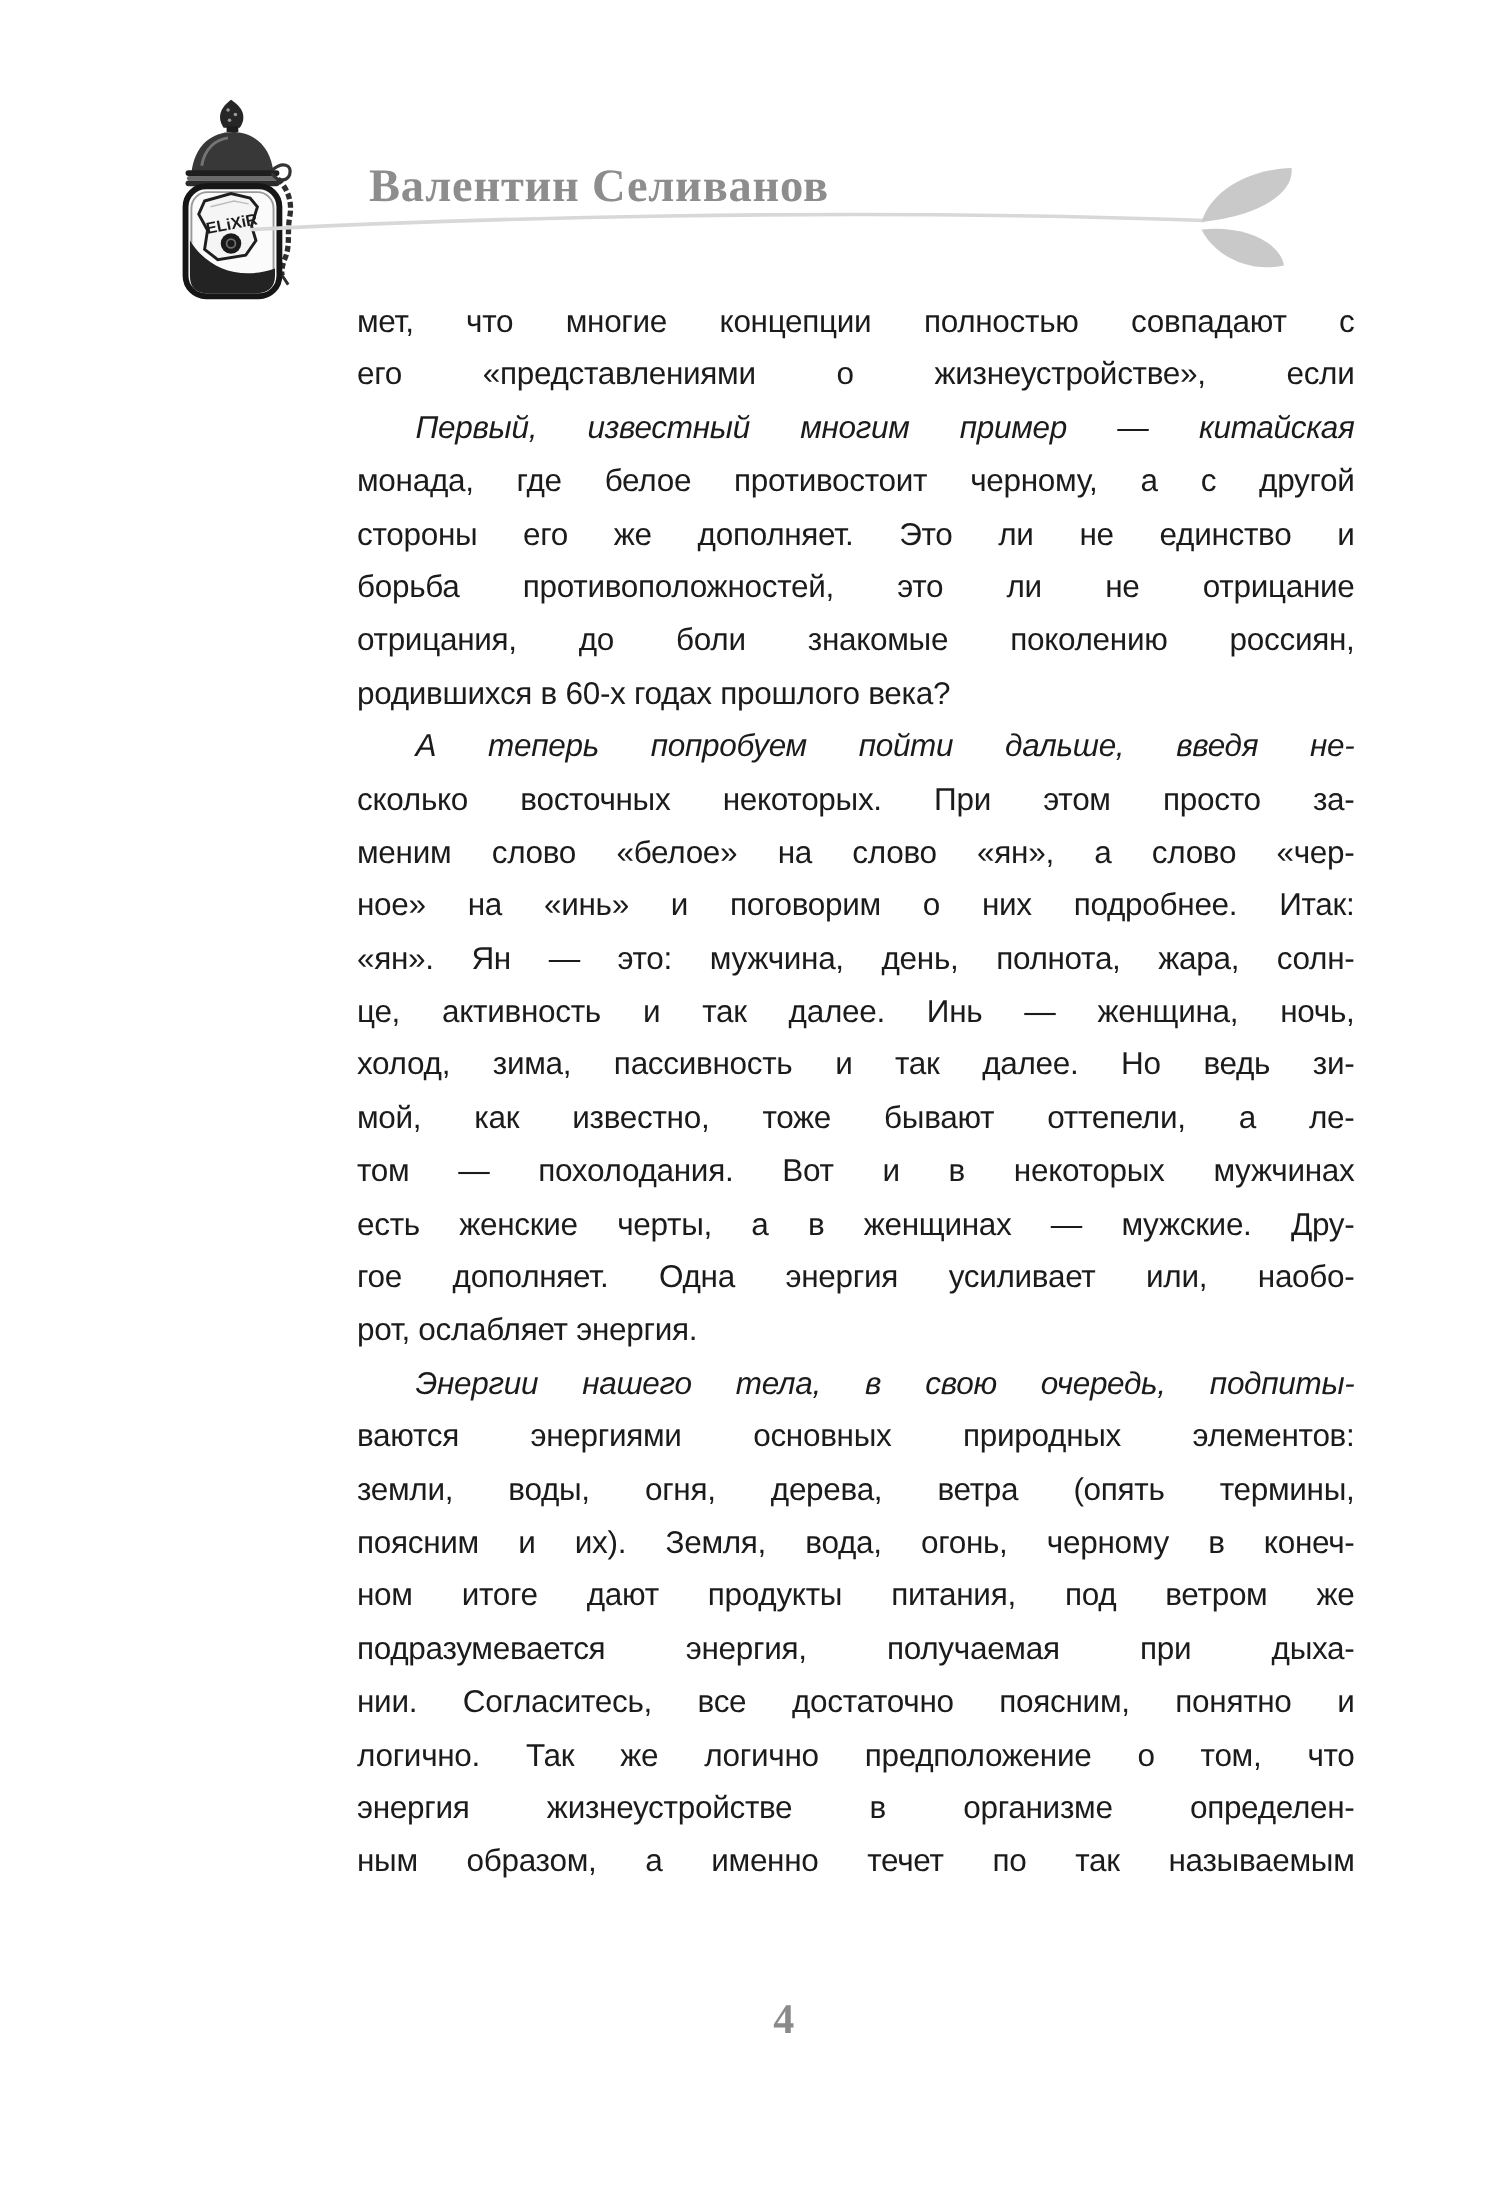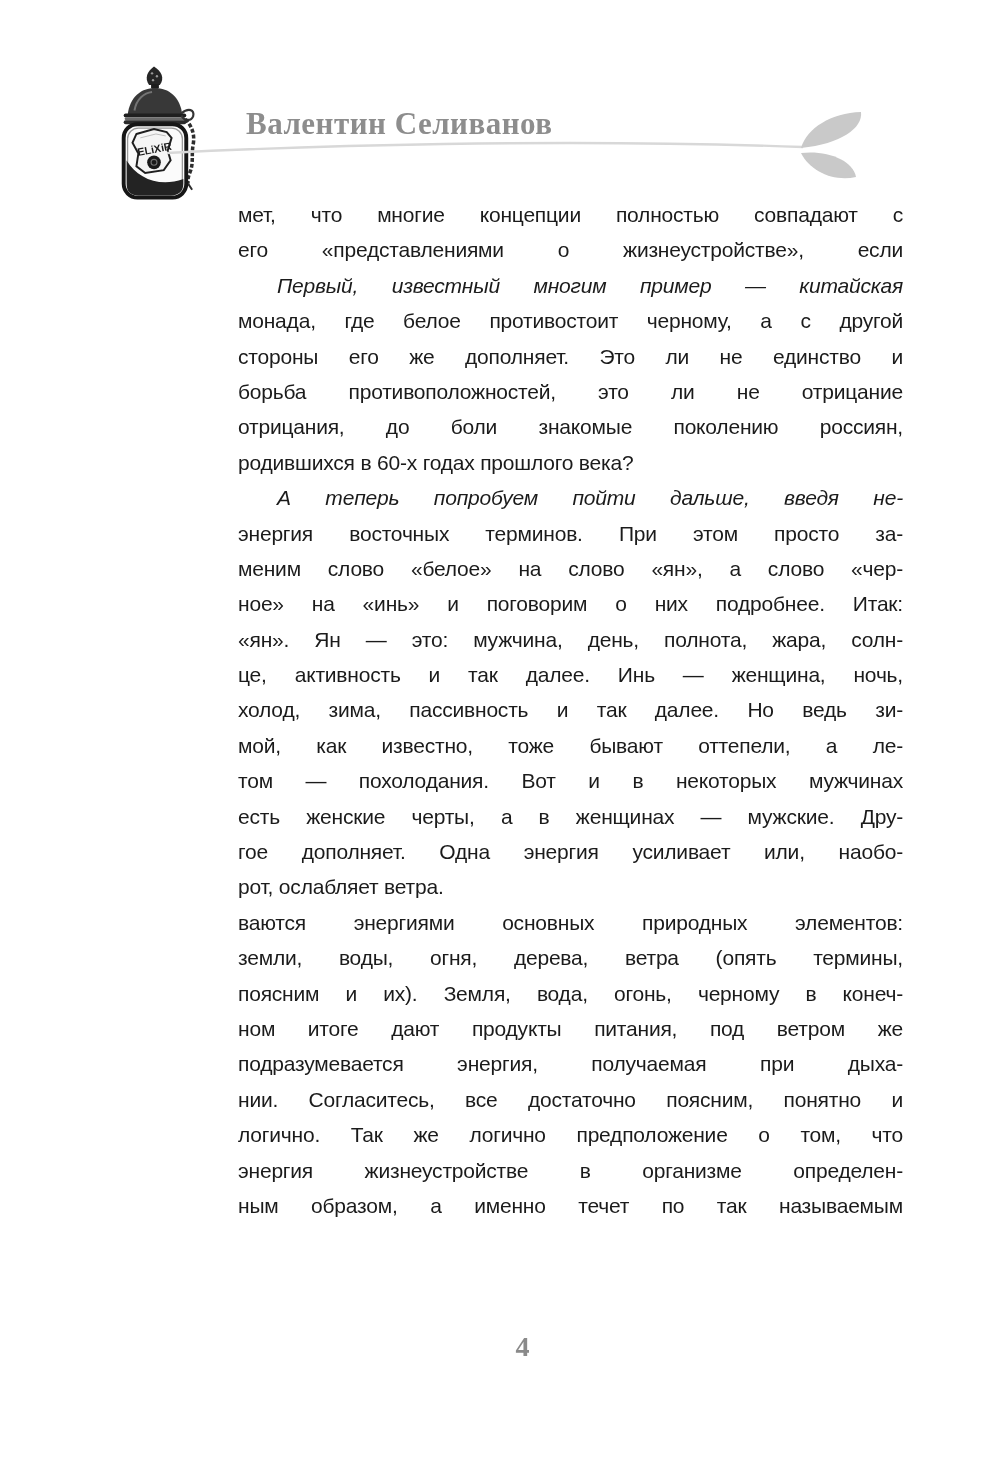--- a/index.html
+++ b/index.html
@@ -87,31 +87,32 @@
 <div class="text-block">
     <div class="line">мет, что многие концепции полностью совпадают с</div>
     <div class="line">его «представлениями о жизнеустройстве», если</div>
     <div class="line indent">Первый, известный многим пример — китайская</div>
     <div class="line">монада, где белое противостоит черному, а с другой</div>
     <div class="line">стороны его же дополняет. Это ли не единство и</div>
     <div class="line">борьба противоположностей, это ли не отрицание</div>
     <div class="line">отрицания, до боли знакомые поколению россиян,</div>
     <div class="line last">родившихся в 60-х годах прошлого века?</div>
     <div class="line indent">А теперь попробуем пойти дальше, введя не-</div>
-    <div class="line">энергия восточных терминов. При этом просто за-</div>
+    <div class="line">сколько восточных некоторых. При этом просто за-</div>
     <div class="line">меним слово «белое» на слово «ян», а слово «чер-</div>
     <div class="line">ное» на «инь» и поговорим о них подробнее. Итак:</div>
     <div class="line">«ян». Ян — это: мужчина, день, полнота, жара, солн-</div>
     <div class="line">це, активность и так далее. Инь — женщина, ночь,</div>
     <div class="line">холод, зима, пассивность и так далее. Но ведь зи-</div>
     <div class="line">мой, как известно, тоже бывают оттепели, а ле-</div>
     <div class="line">том — похолодания. Вот и в некоторых мужчинах</div>
     <div class="line">есть женские черты, а в женщинах — мужские. Дру-</div>
     <div class="line">гое дополняет. Одна энергия усиливает или, наобо-</div>
-    <div class="line last">рот, ослабляет ветра.</div>
+    <div class="line last">рот, ослабляет энергия.</div>
+    <div class="line indent">Энергии нашего тела, в свою очередь, подпиты-</div>
     <div class="line">ваются энергиями основных природных элементов:</div>
     <div class="line">земли, воды, огня, дерева, ветра (опять термины,</div>
     <div class="line">поясним и их). Земля, вода, огонь, черному в конеч-</div>
     <div class="line">ном итоге дают продукты питания, под ветром же</div>
     <div class="line">подразумевается энергия, получаемая при дыха-</div>
     <div class="line">нии. Согласитесь, все достаточно поясним, понятно и</div>
     <div class="line">логично. Так же логично предположение о том, что</div>
     <div class="line">энергия жизнеустройстве в организме определен-</div>
     <div class="line">ным образом, а именно течет по так называемым</div>
   </div>

